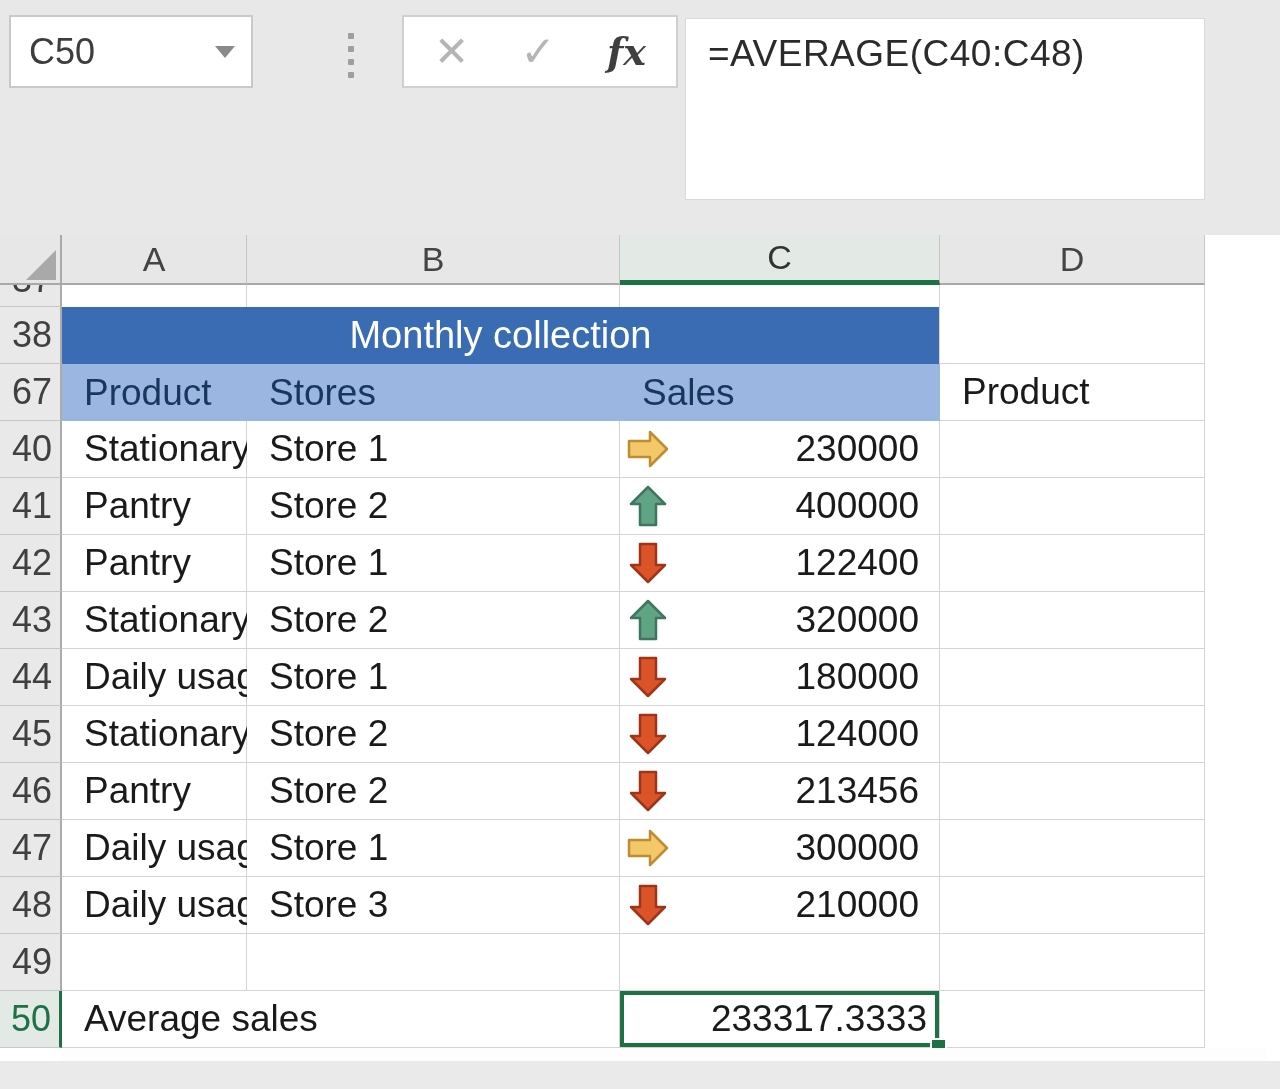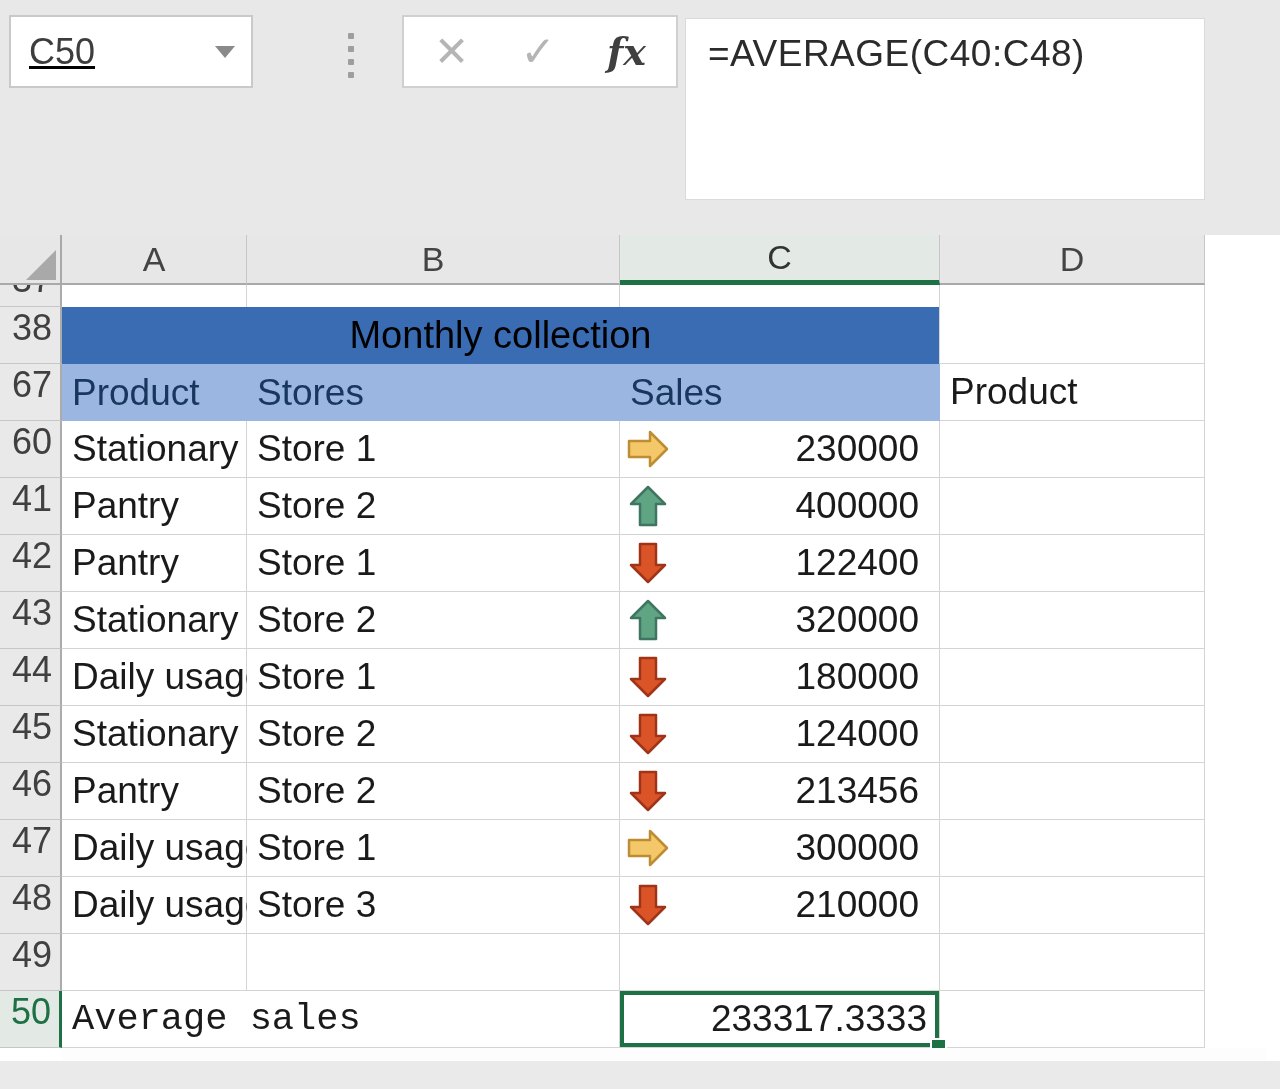--- a/index.html
+++ b/index.html
@@ -2,21 +2,21 @@
 <html style="--banner-bg: #3A6CB4; --header-row-bg: #9CB6E2; --header-text: #17375D; --selection-green: #1E7145;"><head>
 <meta charset="utf-8">
 <style>
   html,body{margin:0;padding:0;background:#fff;}
   .screen{position:relative;width:1280px;height:1089px;background:#FFFFFF;overflow:hidden;
           font-family:"Liberation Sans","DejaVu Sans",sans-serif;}
   
   .topbar{position:absolute;left:0;top:0;width:1280px;height:235px;background:#E8E8E8;}
   .namebox{position:absolute;left:9px;top:15px;width:244px;height:73px;background:#fff;
            border:2px solid #C9C9C9;box-sizing:border-box;display:flex;align-items:center;
-           justify-content:space-between;padding:0 16px 0 18px;text-decoration:underline;}
+           justify-content:space-between;padding:0 16px 0 18px;}
   .namebox .nbval{font-size:36px;color:#3D3D3D;}
   .caret{width:0;height:0;border-left:10px solid transparent;border-right:10px solid transparent;
          border-top:12px solid #8A8A8A;}
   .grip{position:absolute;left:348px;top:33px;display:flex;flex-direction:column;gap:7px;}
   .grip i{width:6px;height:6px;background:#9E9E9E;border-radius:1px;}
   .btnbox{position:absolute;left:402px;top:15px;width:276px;height:73px;background:#fff;
           border:2px solid #D0D0D0;box-sizing:border-box;display:flex;align-items:center;
           justify-content:space-between;padding:0 30px;}
   .xbtn,.okbtn{font-size:42px;color:#B5B5B5;line-height:1;}
   .fx{font-family:"DejaVu Serif","Liberation Serif",serif;font-style:italic;font-size:38px;
@@ -30,30 +30,30 @@
               grid-template-rows:50px 22px repeat(13,57px);}
   .corner{background:#E7E7E7;border-right:2px solid #A9A9A9;border-bottom:2px solid #A9A9A9;
           box-sizing:border-box;position:relative;}
   .corner::after{content:'';position:absolute;right:4px;bottom:3px;width:0;height:0;
           border-left:30px solid transparent;border-bottom:30px solid #A9A9A9;}
   .colhdr{background:#E7E7E7;border-right:1px solid #C6C6C6;border-bottom:2px solid #A9A9A9;
           box-sizing:border-box;display:flex;align-items:center;justify-content:center;
           font-size:34px;color:#444;}
   .colhdr-sel{background:#E3E9E5;border-bottom:5px solid var(--selection-green);color:#333;}
   .rh{background:#E9E9E9;border-right:2px solid #ABABAB;border-bottom:1px solid #C6C6C6;
-      box-sizing:border-box;display:flex;align-items:flex-start;justify-content:flex-end;
+      box-sizing:border-box;display:flex;align-items:center;justify-content:flex-end;
       padding-right:8px;font-size:36px;color:#404040;}
   .rh-partial{overflow:hidden;align-items:flex-start;}
   .rh-partial span{margin-top:-26px;}
   .rh-sel{background:#E3EAE5;color:var(--selection-green);border-right:3px solid var(--selection-green);}
   .cell{background:#fff;border-right:1px solid #D4D4D4;border-bottom:1px solid #D4D4D4;
-        box-sizing:border-box;display:flex;align-items:center;padding-left:10px;
+        box-sizing:border-box;display:flex;align-items:center;padding-left:22px;
         font-size:37px;color:#1A1A1A;white-space:nowrap;}
   .c-partial{border-bottom:none;}
-  .banner{background:var(--banner-bg);color:#000000;justify-content:center;font-size:38px;
+  .banner{background:var(--banner-bg);color:#ffffff;justify-content:center;font-size:38px;
           border-bottom:none;padding-left:0;}
   .hdrblue{background:var(--header-row-bg);color:var(--header-text);border-right:none;border-bottom:none;}
   .cflex{justify-content:space-between;padding-right:20px;padding-left:8px;}
   .num{justify-content:flex-end;padding-right:12px;text-align:center;}
   .arrow{display:flex;align-items:center;}
   .sel-cell{position:relative;box-shadow:inset 0 0 0 4px var(--selection-green);}
   .sel-cell::after{content:'';position:absolute;right:-8px;bottom:-8px;width:13px;height:13px;
           background:var(--selection-green);border:2px solid #fff;}
   
   .below-white{position:absolute;left:62px;top:1048px;width:1205px;height:13px;background:#FDFDFD;}
@@ -104,21 +104,21 @@
       <div class="cell banner" style="grid-column: 2 / 5;">Monthly collection</div>
       <div class="cell"></div>
       <div class="rh">
         <span>67</span>
       </div>
       <div class="cell hdrblue">Product</div>
       <div class="cell hdrblue">Stores</div>
       <div class="cell hdrblue">Sales</div>
       <div class="cell">Product</div>
       <div class="rh">
-        <span>60</span>
+        <span>40</span>
       </div>
       <div class="cell">Stationary</div>
       <div class="cell">Store 1</div>
       <div class="cell cflex">
         <span class="arrow">
           <svg width="40" height="44" viewBox="0 0 40 44" style="transform:rotate(90deg)">
             <path d="M20 3 L37 20 L28 20 L28 41 L12 41 L12 20 L3 20 Z" fill="#F4C869" stroke="#BC8D33" stroke-width="2.5" stroke-linejoin="round"></path>
           </svg>
         </span>
         <span>230000</span>
@@ -239,21 +239,21 @@
       <div class="rh">
         <span>49</span>
       </div>
       <div class="cell"></div>
       <div class="cell"></div>
       <div class="cell"></div>
       <div class="cell"></div>
       <div class="rh rh-sel">
         <span>50</span>
       </div>
-      <div class="cell" style="grid-column: 2 / 4; font-family: Liberation Mono, monospace;">Average sales</div>
+      <div class="cell" style="grid-column: 2 / 4;">Average sales</div>
       <div class="cell num sel-cell">233317.3333</div>
       <div class="cell"></div>
     </div>
 
   <div class="below-white"></div>
   <div class="below-gray"></div>
 
 </div>
 
 </body></html>

